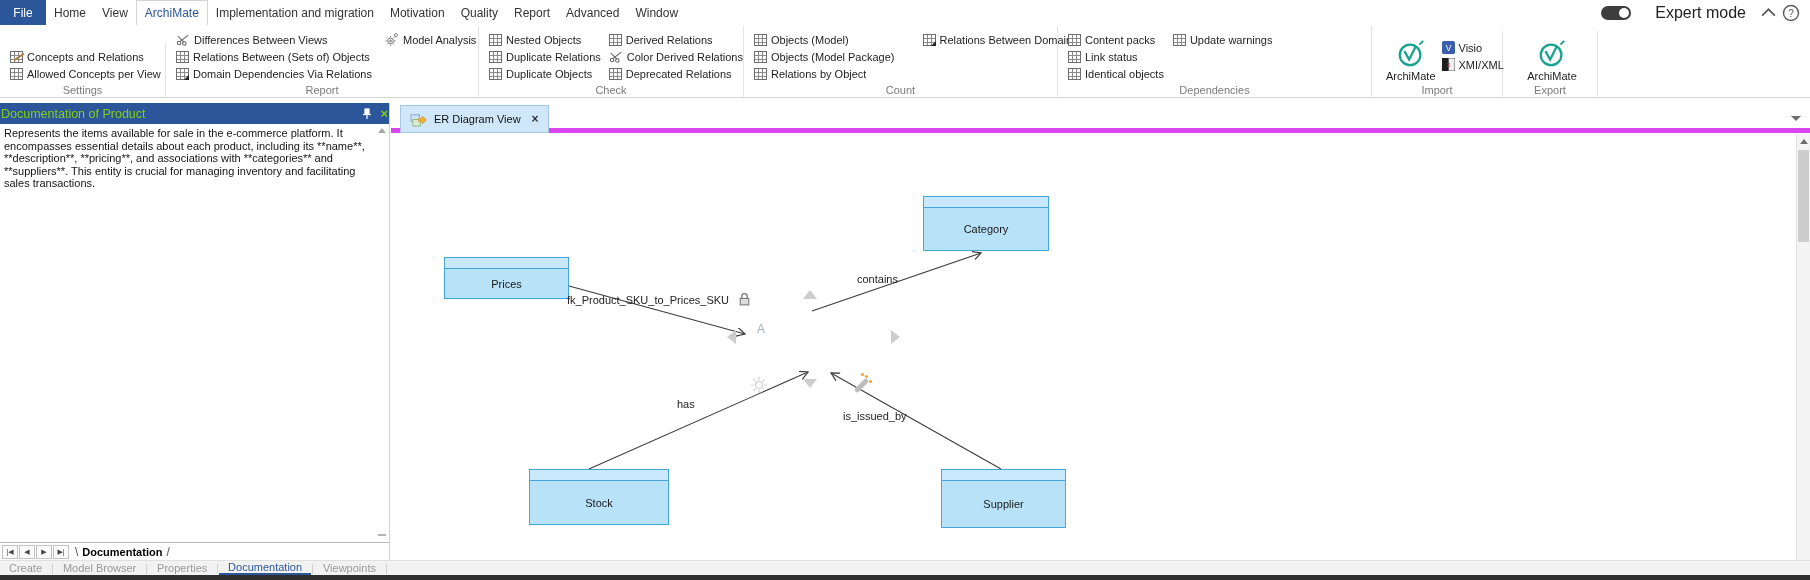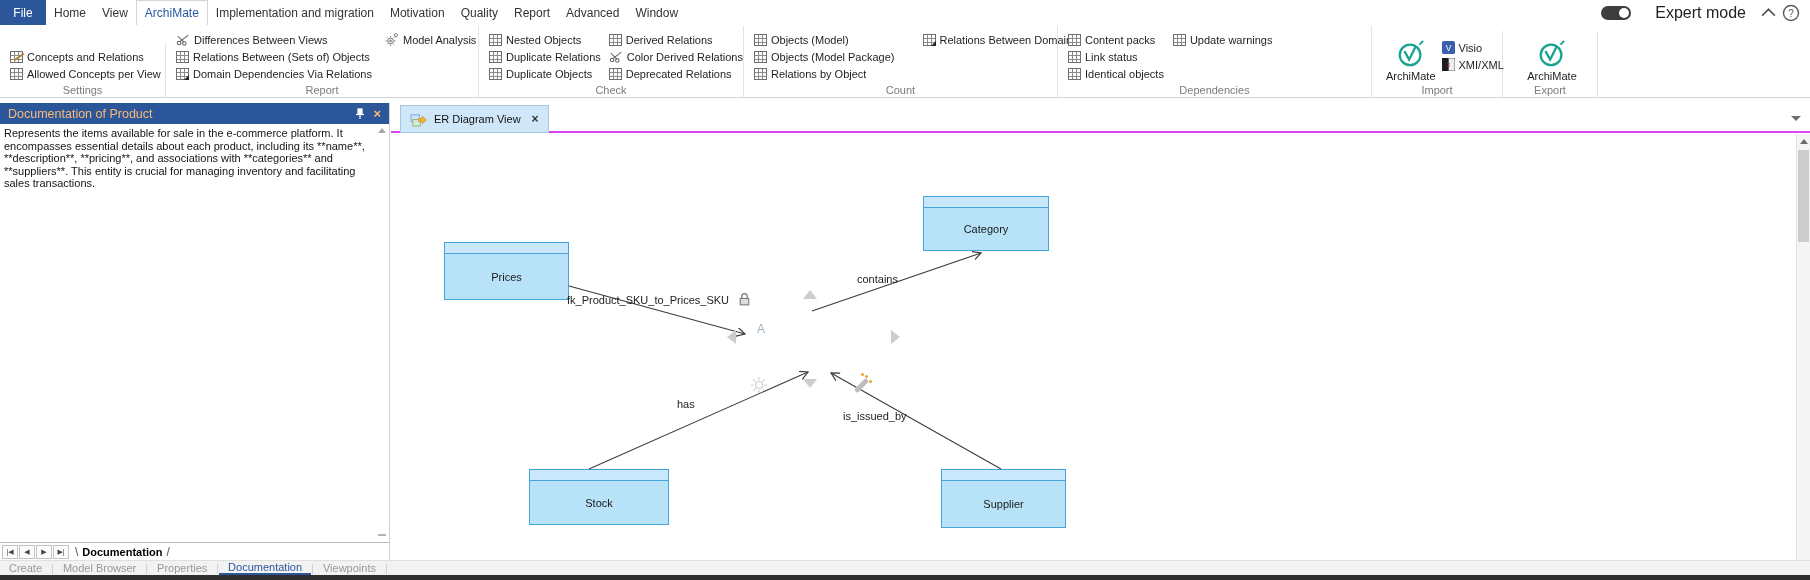--- a/index.html
+++ b/index.html
@@ -35,21 +35,21 @@
   .tbl-pencil::after { content: ""; position: absolute; left: 2px; top: 4px; width: 12px; height: 2px; background: #b3854d; transform: rotate(-35deg); }
   .tbl-arrow { position: relative; }
   .tbl-arrow::after { content: ""; position: absolute; right: -1px; bottom: -1px; border-left: 5px solid transparent; border-bottom: 5px solid #222; }
   .svg-icon { flex: none; display: block; }
 
   .bigbtn { display: flex; flex-direction: column; align-items: center; width: 62px; font-size: 11px; color: #1e1e1e; padding-top: 2px; cursor: default; }
   .bigbtn svg { width: 30px; height: 30px; margin-bottom: 2px; }
 
   
   .doc-panel { position: absolute; left: 0; top: 103px; width: 390px; height: 457px; background: #fff; border-right: 1px solid #cfcfcf; }
-  .doc-header { position: absolute; left: 0; top: 0; right: 0; height: 21px; background: #2b579a; color: #fdba74; display: flex; align-items: center; padding: 0 8px; font-size: 12.5px; }
+  .doc-header { position: absolute; left: 0; top: 0; right: 0; height: 21px; background: #2b579a; color: #84cc16; display: flex; align-items: center; padding: 0 1px; font-size: 12.5px; }
   .doc-header .spacer { flex: 1; }
   .doc-header .hicon { margin-left: 8px; display: flex; align-items: center; cursor: default; }
   .doc-close { font-size: 13px; font-weight: bold; line-height: 1; }
   .doc-body { position: absolute; left: 0; top: 21px; right: 16px; bottom: 18px; padding: 3px 2px 0 4px; font-size: 11px; line-height: 12.5px; color: #141414; }
   .doc-scroll { position: absolute; top: 21px; right: 1px; width: 13px; bottom: 18px; }
   .doc-scroll .up { position: absolute; top: 4px; left: 3px; border-left: 4px solid transparent; border-right: 4px solid transparent; border-bottom: 5px solid #a9a9a9; }
   .doc-scroll .dash { position: absolute; bottom: 6px; left: 3px; width: 8px; height: 2px; background: #b5b5b5; }
   .sheet-nav { position: absolute; left: 0; right: 0; bottom: 0; height: 18px; border-top: 1px solid #b9b9b9; display: flex; align-items: center; padding-left: 2px; background: #fff; }
   .vcr { width: 16px; height: 14px; border: 1px solid #c3c3c3; background: #fcfcfc; color: #444; font-size: 7px; display: flex; align-items: center; justify-content: center; margin-right: 1px; cursor: default; }
   .sheet-tab { display: flex; align-items: baseline; margin-left: 5px; font-size: 11px; }
@@ -58,21 +58,21 @@
 
   
   .bottom-tabs { position: absolute; left: 0; top: 560px; width: 1810px; height: 15px; background: #f2f2f2; border-top: 1px solid #e0e0e0; display: flex; align-items: stretch; font-size: 11px; color: #999; }
   .btab { display: flex; align-items: center; padding: 0 9px; cursor: default; }
   .btab.active { color: #2b579a; border-bottom: 2px solid #2b579a; }
   .bsep { display: flex; align-items: center; color: #cdcdcd; }
   .dark-strip { position: absolute; left: 0; top: 575px; width: 1810px; height: 5px; background: #2f2f2f; }
 
   
   .canvas-wrap { position: absolute; left: 391px; top: 103px; width: 1419px; height: 457px; background: #fff; }
-  .tab-strip { position: absolute; left: 0; top: 0; right: 0; height: 30px; background: #fff; border-bottom: 2px solid #d946ef; }
+  .tab-strip { position: absolute; left: 0; top: 0; right: 0; height: 30px; background: #fff; border-bottom: 5px solid #d946ef; }
   .view-tab { position: absolute; left: 9px; top: 2px; height: 28px; background: #cfe7f9; border: 1px solid #a5c8e2; display: flex; align-items: center; gap: 7px; padding: 0 9px; font-size: 11px; color: #111; cursor: default; }
   .view-tab .tclose { font-size: 12px; color: #333; font-weight: bold; margin-left: 4px; }
   .strip-caret { position: absolute; right: 9px; top: 13px; border-left: 5px solid transparent; border-right: 5px solid transparent; border-top: 5px solid #6e6e6e; cursor: default; }
   .canvas { position: absolute; left: 0; top: 31px; width: 1405px; height: 426px; background: #fff; overflow: hidden; }
   .vscroll { position: absolute; right: 0; top: 31px; width: 14px; bottom: 0; background: #f4f4f4; border-left: 1px solid #e3e3e3; }
   .vscroll .up { position: absolute; top: 5px; left: 3px; border-left: 4px solid transparent; border-right: 4px solid transparent; border-bottom: 5px solid #6b6b6b; }
   .vscroll .thumb { position: absolute; top: 16px; left: 1px; width: 11px; height: 92px; background: #cdcdcd; }
 
   
   .entity { position: absolute; border: 1px solid #45a5da; background: #b7e2f8; }
@@ -368,21 +368,21 @@
       </div>
       <div class="strip-caret"></div>
     </div>
 
     <div class="canvas">
 
       <div class="entity" style="left:532px; top:62px; width:126px; height:55px">
         <div class="band"></div>
         <div class="elabel">Category</div>
       </div>
-      <div class="entity" style="left:53px; top:108px; width:125px; height:58px">
+      <div class="entity" style="left:53px; top:123px; width:125px; height:42px">
         <div class="band"></div>
         <div class="elabel">Prices</div>
       </div>
       <div class="entity" style="left:138px; top:335px; width:140px; height:56px">
         <div class="band"></div>
         <div class="elabel">Stock</div>
       </div>
       <div class="entity" style="left:550px; top:335px; width:125px; height:59px">
         <div class="band"></div>
         <div class="elabel">Supplier</div>

